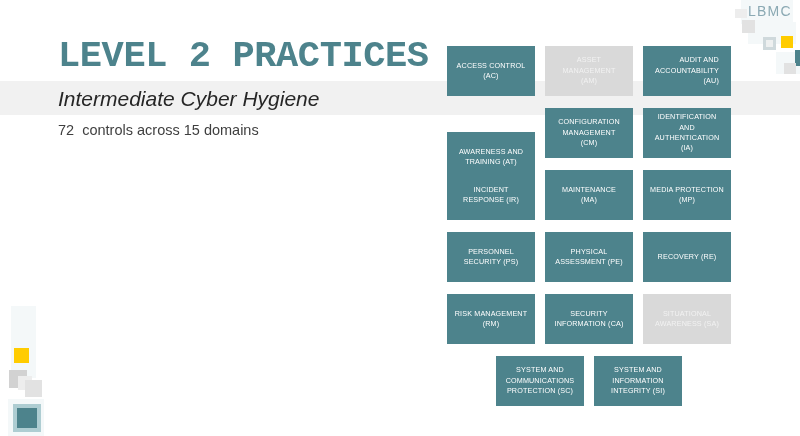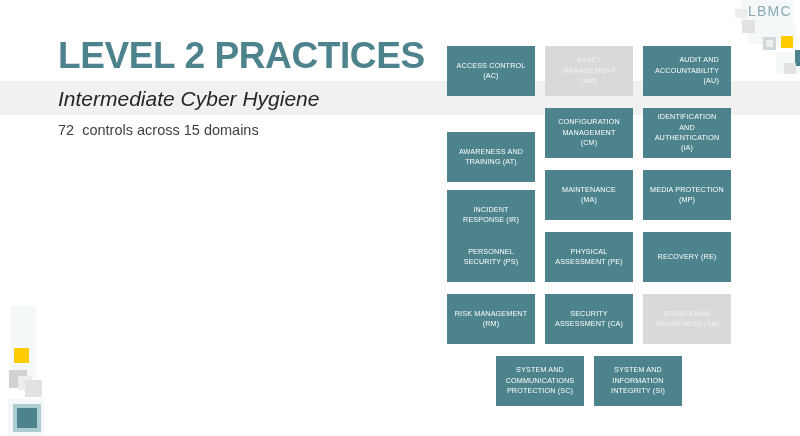--- a/index.html
+++ b/index.html
@@ -33,20 +33,21 @@
   .title {
     position: absolute;
     left: 58px;
     top: 34px;
     font-size: 37px;
     font-weight: bold;
     letter-spacing: -0.4px;
     color: #4d838c;
     line-height: 44px;
     white-space: nowrap;
+    font-family: Liberation Mono, monospace;
   }
   .subtitle {
     position: absolute;
     left: 58px;
     top: 85px;
     font-size: 21px;
     font-style: italic;
     color: #262626;
     line-height: 27px;
     white-space: nowrap;
@@ -181,21 +182,21 @@
         </div>
       </div>
       <div class="tile tile-teal" title="IDENTIFICATION AND AUTHENTICATION (IA)" style="left: 643px; top: 108px;">
         <div>
           <span>IDENTIFICATION</span>
           <span>AND</span>
           <span>AUTHENTICATION</span>
           <span>(IA)</span>
         </div>
       </div>
-      <div class="tile tile-teal" title="INCIDENT RESPONSE (IR)" style="left: 447px; top: 170px; margin-top: 20px;">
+      <div class="tile tile-teal" title="INCIDENT RESPONSE (IR)" style="left: 447px; top: 170px;">
         <div>
           <span>INCIDENT</span>
           <span>RESPONSE (IR)</span>
         </div>
       </div>
       <div class="tile tile-teal" title="MAINTENANCE (MA)" style="left: 545px; top: 170px;">
         <div>
           <span>MAINTENANCE</span>
           <span>(MA)</span>
         </div>
@@ -225,21 +226,21 @@
       </div>
       <div class="tile tile-teal" title="RISK MANAGEMENT (RM)" style="left: 447px; top: 294px;">
         <div>
           <span>RISK MANAGEMENT</span>
           <span>(RM)</span>
         </div>
       </div>
       <div class="tile tile-teal" title="SECURITY ASSESSMENT (CA)" style="left: 545px; top: 294px;">
         <div>
           <span>SECURITY</span>
-          <span>ASSESSMENT (CA)</span>
+          <span>INFORMATION (CA)</span>
         </div>
       </div>
       <div class="tile tile-grey" title="SITUATIONAL AWARENESS (SA)" style="left: 643px; top: 294px;">
         <div>
           <span>SITUATIONAL</span>
           <span>AWARENESS (SA)</span>
         </div>
       </div>
       <div class="tile tile-teal" title="SYSTEM AND COMMUNICATIONS PROTECTION (SC)" style="left: 496px; top: 356px;">
         <div>

